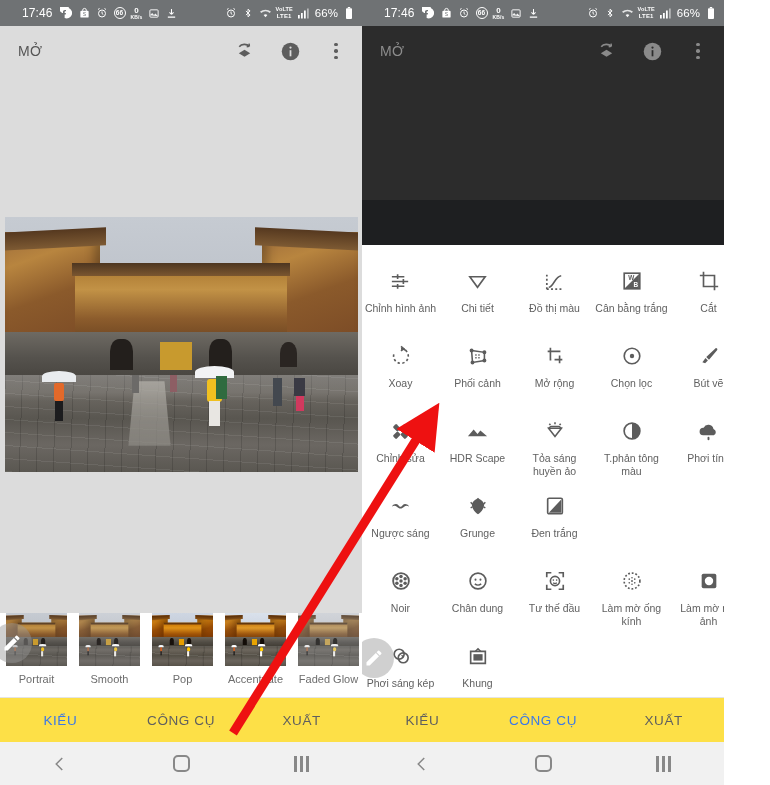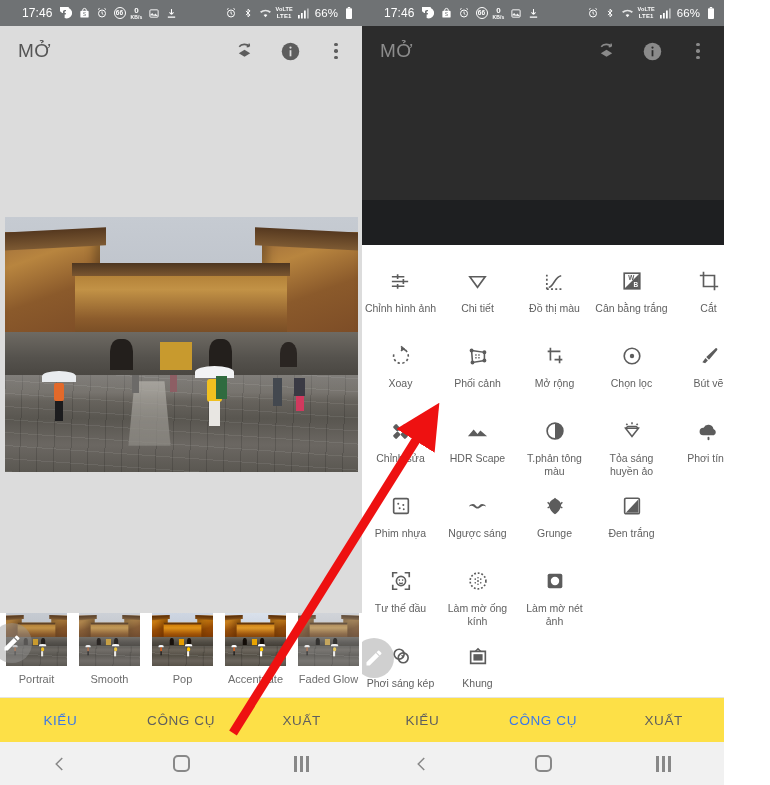--- a/index.html
+++ b/index.html
@@ -35,21 +35,21 @@
   .sb-volte b { font-size: 5.5px; font-weight: 700; }
   .sb-volte i { font-size: 6px; font-style: normal; font-weight: 700; }
   .sb-batt { font-size: 11.5px; margin-left: 1px; }
 
   
   .appbar {
     height: 50px; flex: 0 0 50px; display: flex; align-items: center;
     padding: 0 14px 0 18px; background: #dcdcdc;
   }
   .appbar.dim { background: #2c2c2c; }
-  .app-title { font-size: 19px; color: #555; letter-spacing: .3px; }
+  .app-title { font-size: 14px; color: #555; letter-spacing: .3px; }
   .appbar.dim .app-title { color: #8c8c8c; }
   .appbar-actions { margin-left: auto; display: flex; align-items: center; gap: 22px; }
   .icon-btn { width: 24px; height: 24px; display: flex; align-items: center;
               justify-content: center; color: #5d5d5d; }
   .appbar.dim .icon-btn { color: #8a8a8a; }
   .icon-btn svg { display: block; }
   .dots { display: flex; flex-direction: column; gap: 3px; align-items: center; }
   .dots span { width: 3.5px; height: 3.5px; border-radius: 50%; background: currentColor; display:block; }
 
   
@@ -765,63 +765,51 @@
         <div class="tool">
           <span class="ticon">
               <svg width="23" height="23" viewBox="0 0 24 24" fill="currentColor">
                 <path d="M2 17l6-7 4 4.5 3-3.5 7 6z"></path>
               </svg>
             </span>
           <span class="tlbl">HDR Scape</span>
         </div>
         <div class="tool">
           <span class="ticon">
-              <svg width="22" height="22" viewBox="0 0 24 24">
-                <circle cx="12" cy="12" r="8.6" fill="none" stroke="currentColor" stroke-width="1.8"></circle>
-                <path d="M12 3.4a8.6 8.6 0 0 1 0 17.2z" fill="currentColor"></path>
-              </svg>
-            </span>
-          <span class="tlbl">T.phản tông màu</span>
-        </div>
-        <div class="tool">
-          <span class="ticon">
               <svg width="22" height="22" viewBox="0 0 24 24" fill="none" stroke="currentColor" stroke-width="1.7">
                 <path d="M5 9h14l-7 9z"></path>
                 <path d="M5 9l2.5-2h9L19 9"></path>
                 <path d="M12 4.5v-2M7 5.5L5.8 4M17 5.5L18.2 4"></path>
               </svg>
             </span>
           <span class="tlbl">Tỏa sáng huyền ảo</span>
         </div>
         <div class="tool">
           <span class="ticon">
+              <svg width="22" height="22" viewBox="0 0 24 24">
+                <circle cx="12" cy="12" r="8.6" fill="none" stroke="currentColor" stroke-width="1.8"></circle>
+                <path d="M12 3.4a8.6 8.6 0 0 1 0 17.2z" fill="currentColor"></path>
+              </svg>
+            </span>
+          <span class="tlbl">T.phản tông màu</span>
+        </div>
+        <div class="tool">
+          <span class="ticon">
               <svg width="23" height="23" viewBox="0 0 24 24" fill="currentColor">
                 <path d="M6.5 16a4 4 0 0 1 .4-8 5.5 5.5 0 0 1 10.3 1.3A3.6 3.6 0 0 1 17.5 16z"></path>
                 <rect x="11" y="17.5" width="2" height="3.5" rx="1"></rect>
               </svg>
             </span>
           <span class="tlbl">Phơi tính</span>
         </div>
       </div>
 
       <div class="tool-row">
         <div class="tool">
           <span class="ticon">
-              <svg width="22" height="22" viewBox="0 0 24 24">
-                <rect x="4" y="4" width="16" height="16" rx="1.5" fill="none" stroke="currentColor" stroke-width="1.8"></rect>
-                <circle cx="9" cy="9.5" r="1.1" fill="currentColor"></circle>
-                <circle cx="14.5" cy="11" r="1.1" fill="currentColor"></circle>
-                <circle cx="10.5" cy="14.5" r="1.1" fill="currentColor"></circle>
-                <circle cx="15" cy="15.5" r="1" fill="currentColor"></circle>
-              </svg>
-            </span>
-          <span class="tlbl">Phim nhựa</span>
-        </div>
-        <div class="tool">
-          <span class="ticon">
               <svg width="23" height="23" viewBox="0 0 24 24" fill="currentColor">
                 <path d="M3 12c2-2.8 5-3.2 6.8-1.4 1 1 1.6 1.6 2.2 1.6s1.2-.6 2.2-1.6C16 8.8 19 9.2 21 12c-1.8-1.2-3.8-1-5.2.2-1.4 1.2-2.4 1.9-3.8 1.9s-2.4-.7-3.8-1.9C6.8 11 4.8 10.8 3 12z"></path>
               </svg>
             </span>
           <span class="tlbl">Ngược sáng</span>
         </div>
         <div class="tool">
           <span class="ticon">
               <svg width="22" height="22" viewBox="0 0 24 24" fill="currentColor">
                 <path d="M12 3c2 2 4 2.6 5.5 4.5S19 12 17.5 15 13.5 20.5 12 21c-1.5-.5-4-3-5.5-6S5 9.4 6.5 7.5 10 5 12 3z"></path>
@@ -835,20 +823,46 @@
               <svg width="22" height="22" viewBox="0 0 24 24">
                 <rect x="4" y="3.5" width="16" height="17" rx="1.5" fill="none" stroke="currentColor" stroke-width="1.8"></rect>
                 <path d="M5.2 19.4L18.8 4.8v14.6z" fill="currentColor"></path>
               </svg>
             </span>
           <span class="tlbl">Đen trắng</span>
         </div>
       </div>
 
       <div class="tool-row">
+        <div class="tool">
+          <span class="ticon">
+              <svg width="22" height="22" viewBox="0 0 24 24">
+                <circle cx="12" cy="12" r="8.6" fill="none" stroke="currentColor" stroke-width="2"></circle>
+                <circle cx="12" cy="12" r="1.9" fill="currentColor"></circle>
+                <circle cx="12" cy="7" r="1.9" fill="currentColor"></circle>
+                <circle cx="12" cy="17" r="1.9" fill="currentColor"></circle>
+                <circle cx="7.5" cy="9.6" r="1.9" fill="currentColor"></circle>
+                <circle cx="16.5" cy="9.6" r="1.9" fill="currentColor"></circle>
+                <circle cx="7.5" cy="14.4" r="1.9" fill="currentColor"></circle>
+                <circle cx="16.5" cy="14.4" r="1.9" fill="currentColor"></circle>
+              </svg>
+            </span>
+          <span class="tlbl">Noir</span>
+        </div>
+        <div class="tool">
+          <span class="ticon">
+              <svg width="22" height="22" viewBox="0 0 24 24" fill="none" stroke="currentColor" stroke-width="1.8">
+                <circle cx="12" cy="12" r="8.6"></circle>
+                <circle cx="9.3" cy="10.5" r="1.1" fill="currentColor" stroke="none"></circle>
+                <circle cx="14.7" cy="10.5" r="1.1" fill="currentColor" stroke="none"></circle>
+                <path d="M8.5 15.2c1.9 1.6 5.1 1.6 7 0" stroke-width="1.6"></path>
+              </svg>
+            </span>
+          <span class="tlbl">Chân dung</span>
+        </div>
         <div class="tool">
           <span class="ticon">
               <svg width="22" height="22" viewBox="0 0 24 24" fill="none" stroke="currentColor" stroke-width="1.8">
                 <path d="M3 8V3h5M21 8V3h-5M3 16v5h5M21 16v5h-5"></path>
                 <circle cx="12" cy="12" r="5"></circle>
                 <circle cx="10.2" cy="11" r=".9" fill="currentColor" stroke="none"></circle>
                 <circle cx="13.8" cy="11" r=".9" fill="currentColor" stroke="none"></circle>
                 <path d="M10 13.8c1.2 1 2.8 1 4 0" stroke-width="1.4"></path>
               </svg>
             </span>

